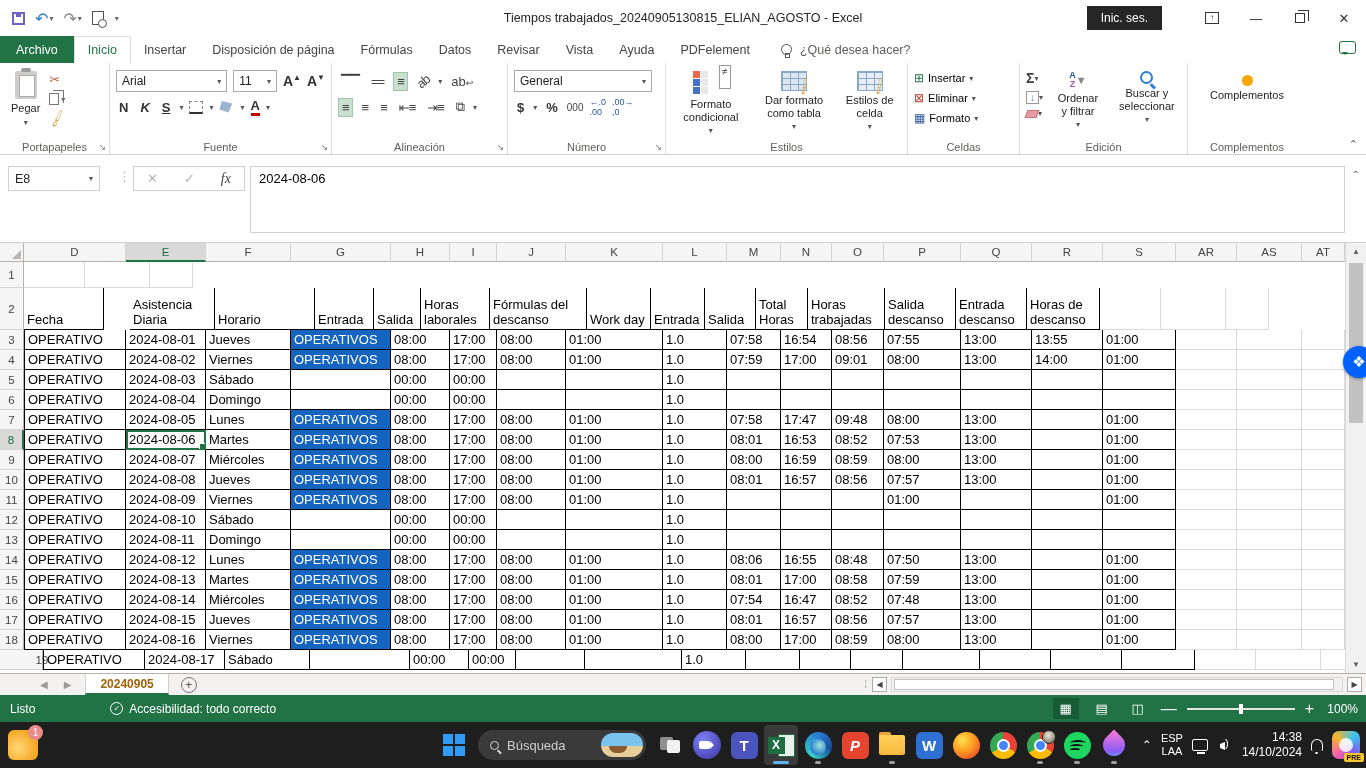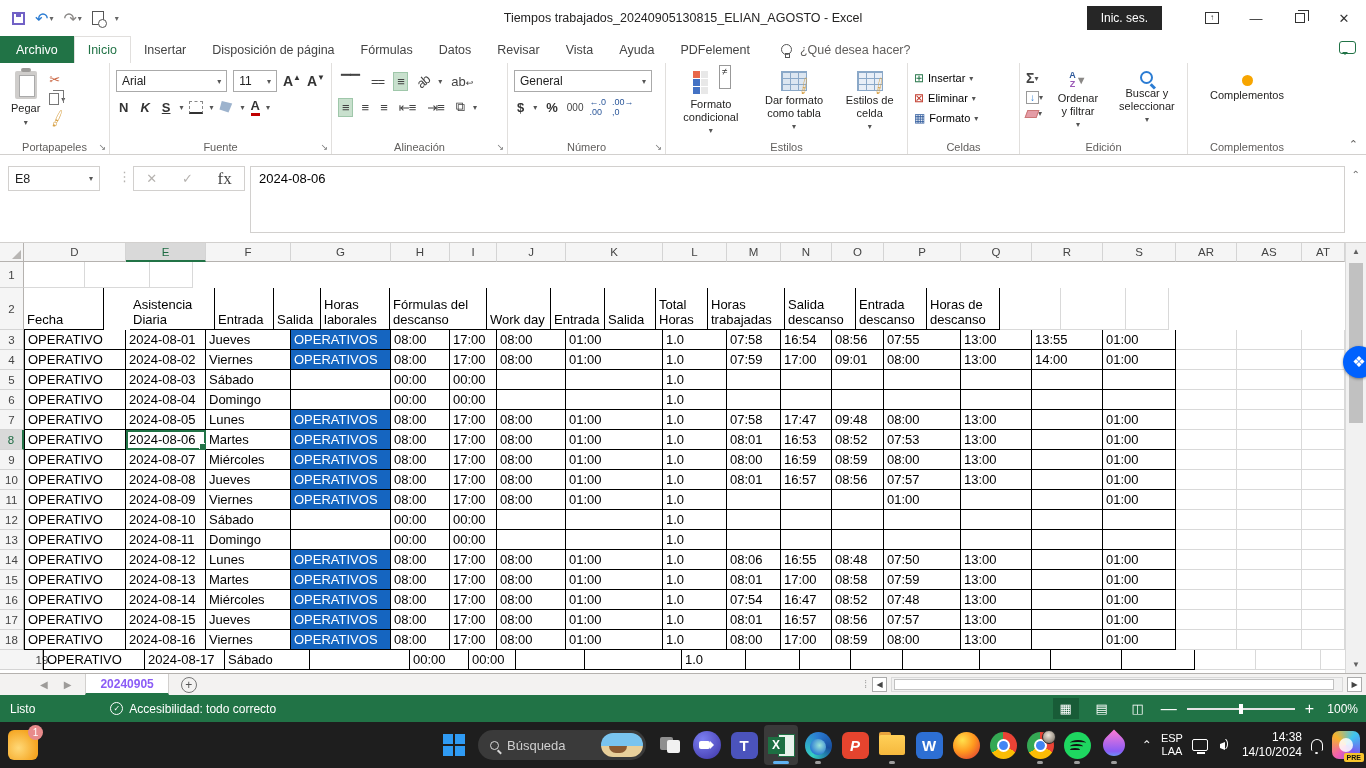--- a/index.html
+++ b/index.html
@@ -84,21 +84,21 @@
   .addin-dot { width:11px; height:11px; border-radius:50%; background:#f7a500; }
   .rib-collapse { position:absolute; right:8px; bottom:3px; color:#605e5c; font-size:11px; }
 
   
   #formula { left:0; top:155px; width:1366px; height:88px; background:#fff; border-bottom:1px solid #d2d0ce; }
   .namebox { position:absolute; left:8px; top:11px; width:92px; height:25px; border:1px solid #d2d0ce; display:flex; align-items:center; justify-content:space-between; padding:0 6px; font-size:12.5px; color:#222; }
   .fdots { position:absolute; left:118px; top:14px; color:#b5b2af; font-size:13px; }
   .fxgroup { position:absolute; left:133px; top:11px; width:112px; height:25px; border:1px solid #d2d0ce; display:flex; align-items:center; justify-content:space-around; }
   .fx-x { color:#b5b2af; font-size:13px; }
   .fx-ok { color:#b5b2af; font-size:13px; }
-  .fx-fx { color:#444; font-size:17px; font-family:"Liberation Serif", serif; }
+  .fx-fx { color:#444; font-size:14px; font-style:italic; font-family:"Liberation Serif", serif; }
   .fbar { position:absolute; left:250px; top:11px; width:1095px; height:67px; border:1px solid #d2d0ce; font-size:13px; color:#000; padding:4px 8px; }
   .fcollapse { position:absolute; right:6px; top:14px; color:#666; font-size:10px; }
 
   
   #grid { left:0; top:243px; width:1366px; height:430px; background:#fff; overflow:hidden; }
   .hdr-row { display:flex; height:19px; }
   .chead { background:#f5f5f5; border-right:1px solid #d4d4d4; border-bottom:1px solid #b5b2af; font-size:11.5px; color:#444; display:flex; align-items:center; justify-content:center; }
   .chead.sel { background:#d9d9d9; color:#1e6b43; border-bottom:2px solid #217346; }
   .corner { background:#f5f5f5; border-right:1px solid #b5b2af; border-bottom:1px solid #b5b2af; position:relative; }
   .corner::after { content:""; position:absolute; right:2px; bottom:2px; border-left:9px solid transparent; border-bottom:9px solid #b8b6b4; }
@@ -117,21 +117,21 @@
   
   .vsb { position:absolute; right:0; top:0; width:21px; height:430px; background:#f1f1f1; border-left:1px solid #d9d9d9; }
   .vsb .arr { height:17px; display:flex; align-items:center; justify-content:center; color:#606060; font-size:8px; }
   .vsb .thumb { position:absolute; left:3px; right:3px; top:20px; height:160px; background:#c1c1c1; }
   .vsb .arr.dn { position:absolute; bottom:0; left:0; right:0; }
   .dropbox { position:absolute; left:1343px; top:103px; width:32px; height:32px; border-radius:50%; background:#0061fe; color:#fff; display:flex; align-items:center; justify-content:center; font-size:15px; box-shadow:0 1px 3px rgba(0,0,0,.4); }
 
   
   #sheetbar { left:0; top:673px; width:1366px; height:22px; background:#f3f2f1; border-top:1px solid #b5b2af; display:flex; align-items:stretch; }
   .snav { display:flex; align-items:center; gap:16px; padding:0 14px 0 40px; color:#9d9b99; font-size:10px; }
-  .stab { background:#fff; color:#8b5cf6; font-weight:bold; font-size:12px; display:flex; align-items:center; padding:0 14px; border-right:1px solid #d2d0ce; border-left:1px solid #d2d0ce; border-bottom:2px solid #217346; }
+  .stab { background:#fff; color:#a16207; font-weight:bold; font-size:12px; display:flex; align-items:center; padding:0 14px; border-right:1px solid #d2d0ce; border-left:1px solid #d2d0ce; border-bottom:2px solid #217346; }
   .addsheet { width:16px; height:16px; border:1px solid #767676; border-radius:50%; color:#555; font-size:12px; display:flex; align-items:center; justify-content:center; margin:auto 0 auto 12px; }
   .hsb { position:absolute; right:0; top:673px; height:22px; display:flex; align-items:center; gap:4px; padding-right:4px; }
   .splitter { color:#a0a0a0; font-size:10px; letter-spacing:1px; }
   .hsb .sqbtn { width:15px; height:15px; border:1px solid #ababab; background:#fff; color:#444; font-size:8px; display:flex; align-items:center; justify-content:center; }
   .hsb .track { width:452px; height:15px; border:1px solid #d9d9d9; background:#f1f1f1; position:relative; }
   .hsb .hthumb { position:absolute; left:2px; top:1px; bottom:1px; width:440px; background:#fff; border:1px solid #c1c1c1; }
 
   
   #statusbar { left:0; top:695px; width:1366px; height:27px; background:#217346; color:#fff; display:flex; align-items:center; font-size:12px; }
   .acc { display:flex; align-items:center; gap:6px; margin-left:75px; }
@@ -488,20 +488,21 @@
         <div class="grow" style="height: 26px;">
           <div class="rnum" style="width: 24px; flex: 0 0 auto;">1</div>
           <div class="xcell" style="width: 61px; flex: 0 0 auto;"></div>
           <div class="xcell" style="width: 65px; flex: 0 0 auto;"></div>
           <div class="xcell" style="width: 43px; flex: 0 0 auto;"></div>
         </div>
         <div class="grow" style="height: 42px;">
           <div class="rnum" style="width: 24px; flex: 0 0 auto;">2</div>
           <div class="cell hcell" style="width: 80px; flex: 0 0 auto;">Fecha</div>
           <div class="cell hcell" style="width: 85px; flex: 0 0 auto; margin-left: 26px;">Asistencia Diaria</div>
+          <div class="cell hcell" style="width: 100px; flex: 0 0 auto;">Horario</div>
           <div class="cell hcell" style="width: 59px; flex: 0 0 auto;">Entrada</div>
           <div class="cell hcell" style="width: 47px; flex: 0 0 auto;">Salida</div>
           <div class="cell hcell" style="width: 69px; flex: 0 0 auto;">Horas laborales</div>
           <div class="cell hcell" style="width: 97px; flex: 0 0 auto;">Fórmulas del descanso</div>
           <div class="cell hcell" style="width: 64px; flex: 0 0 auto;">Work day</div>
           <div class="cell hcell" style="width: 54px; flex: 0 0 auto;">Entrada</div>
           <div class="cell hcell" style="width: 51px; flex: 0 0 auto;">Salida</div>
           <div class="cell hcell" style="width: 52px; flex: 0 0 auto;">Total Horas</div>
           <div class="cell hcell" style="width: 77px; flex: 0 0 auto;">Horas trabajadas</div>
           <div class="cell hcell" style="width: 71px; flex: 0 0 auto;">Salida descanso</div>

